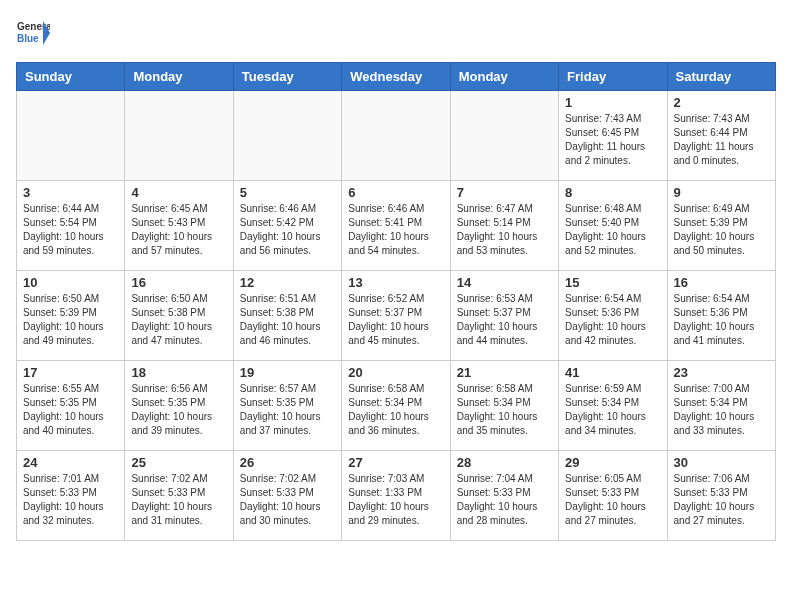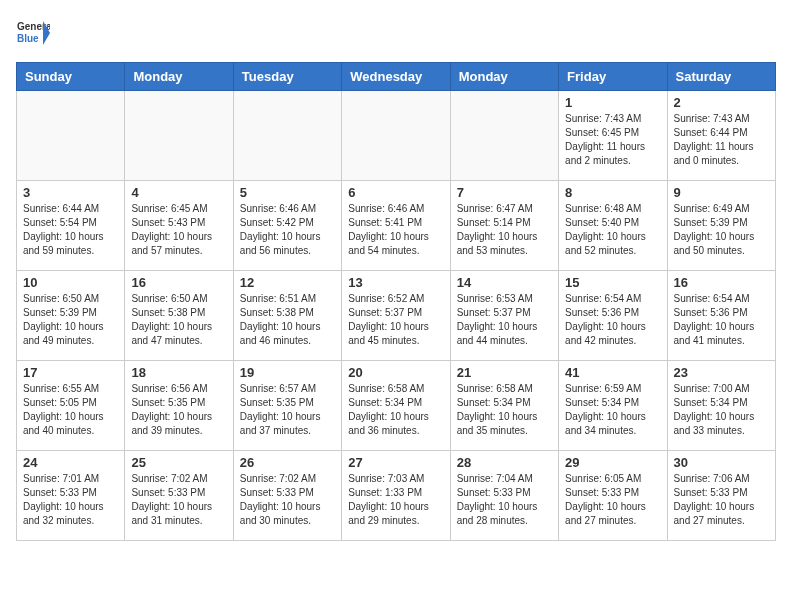--- a/index.html
+++ b/index.html
@@ -208,21 +208,21 @@
           <div class="day-num">16</div>
           <div class="day-info">Sunrise: 6:54 AM
 Sunset: 5:36 PM
 Daylight: 10 hours and 41 minutes.</div>
         </td>
       </tr>
       <tr>
         <td>
           <div class="day-num">17</div>
           <div class="day-info">Sunrise: 6:55 AM
-Sunset: 5:05 PM
+Sunset: 5:35 PM
 Daylight: 10 hours and 40 minutes.</div>
         </td>
         <td>
           <div class="day-num">18</div>
           <div class="day-info">Sunrise: 6:56 AM
 Sunset: 5:35 PM
 Daylight: 10 hours and 39 minutes.</div>
         </td>
         <td>
           <div class="day-num">19</div>

